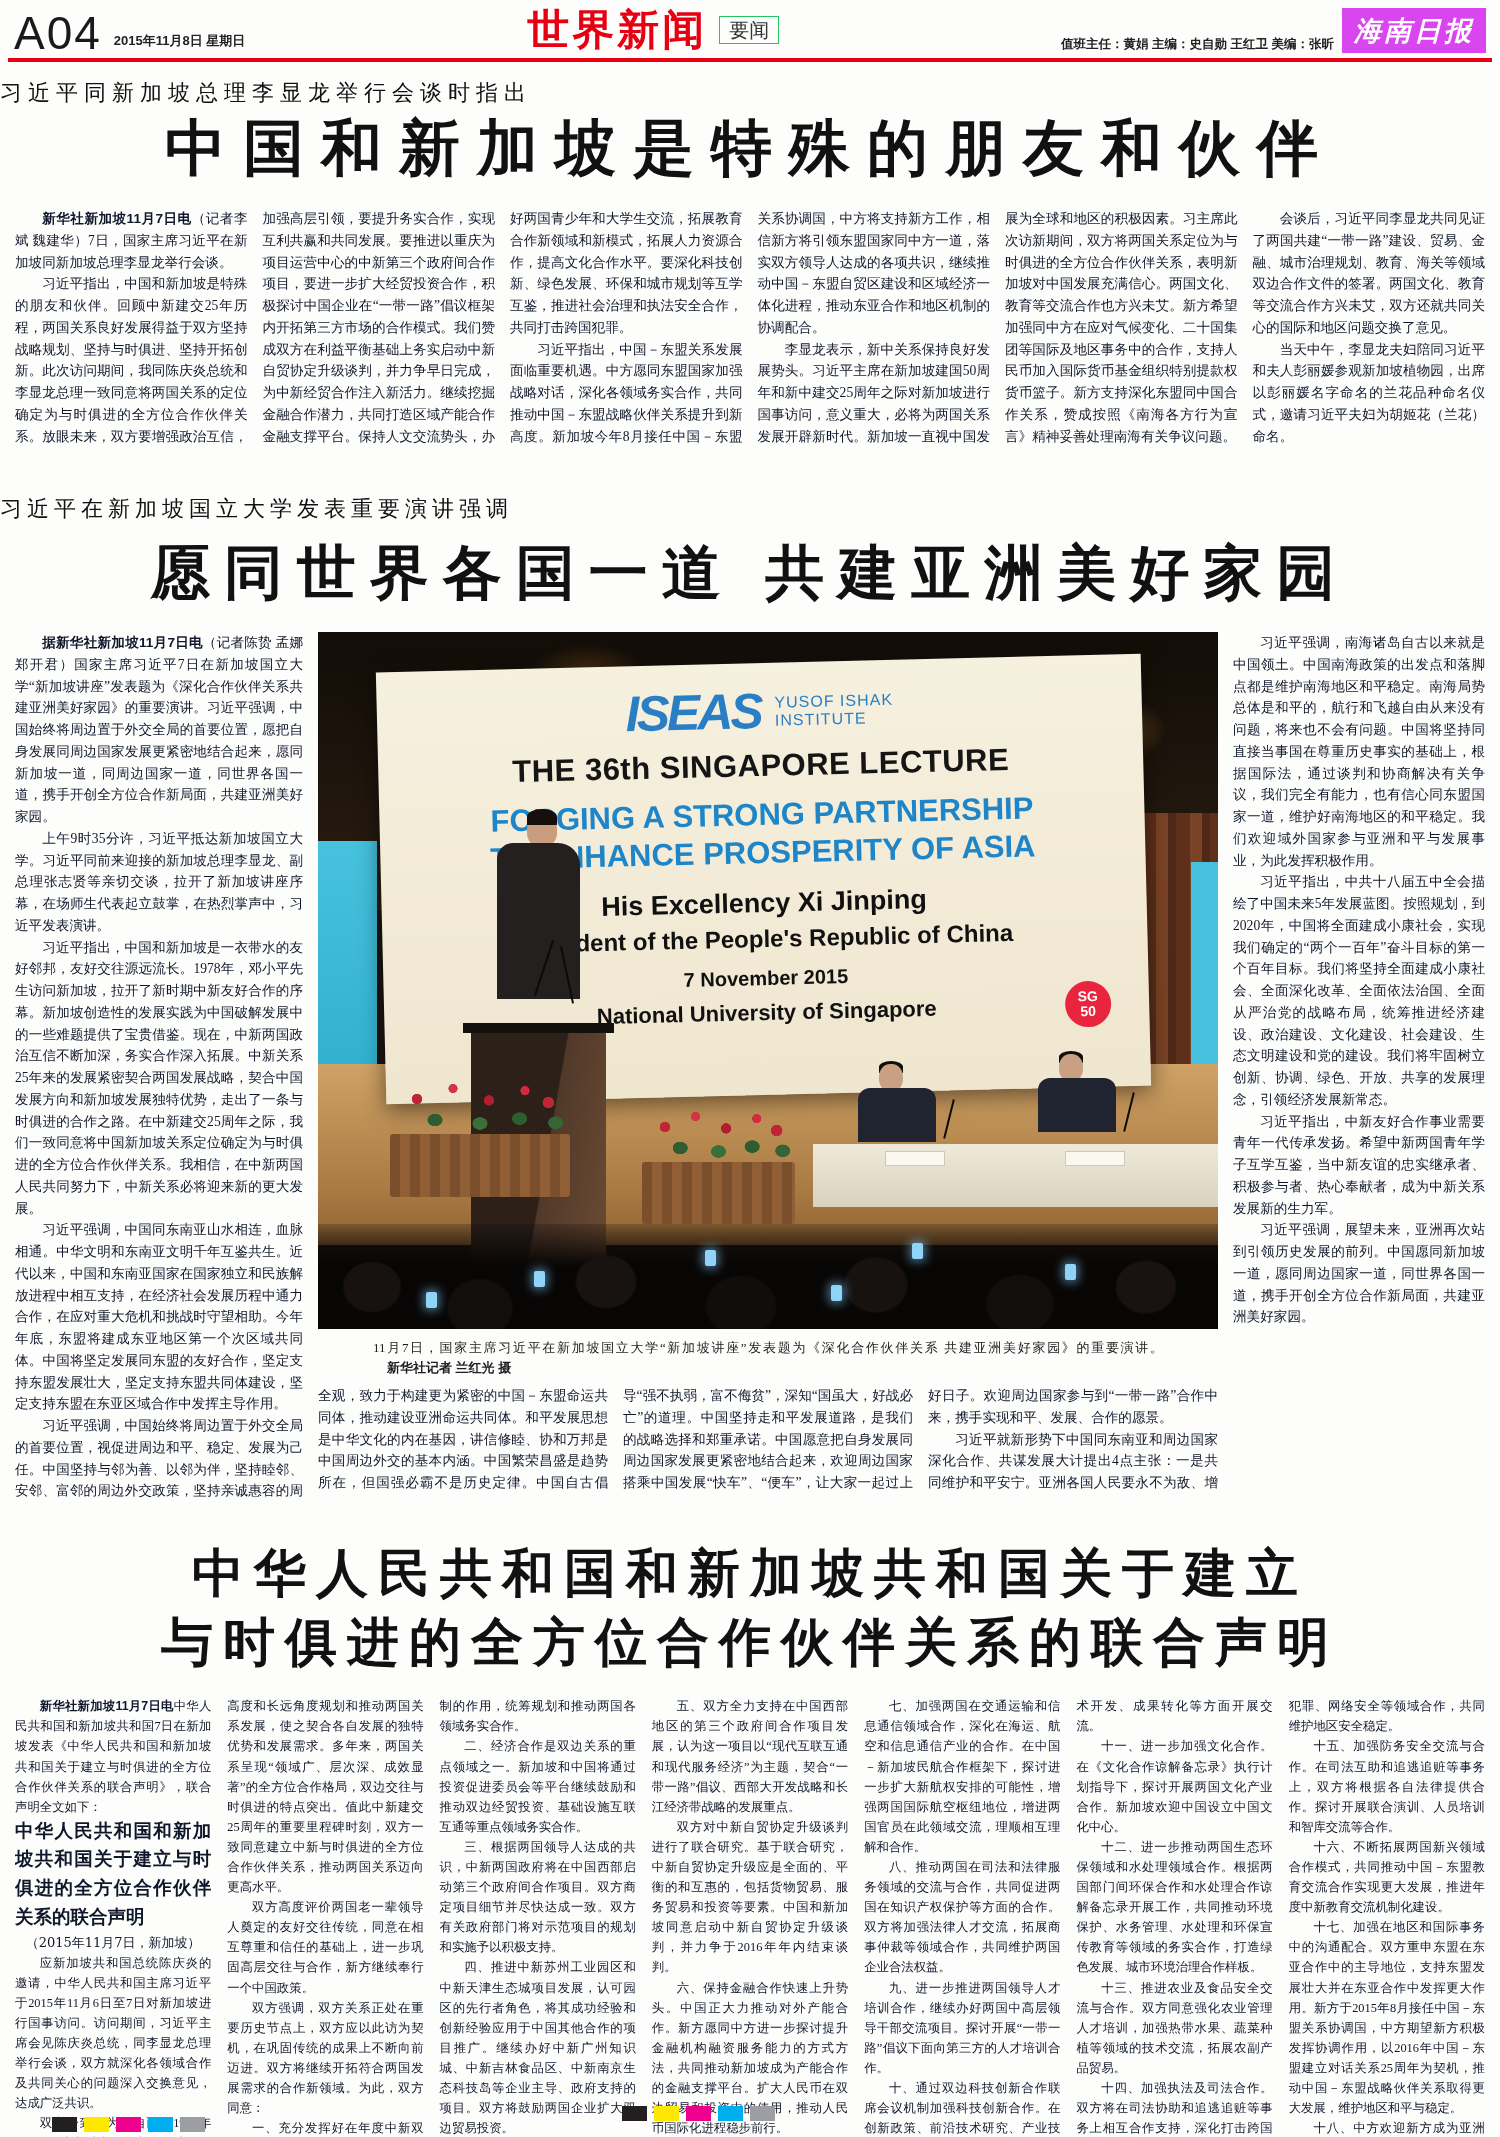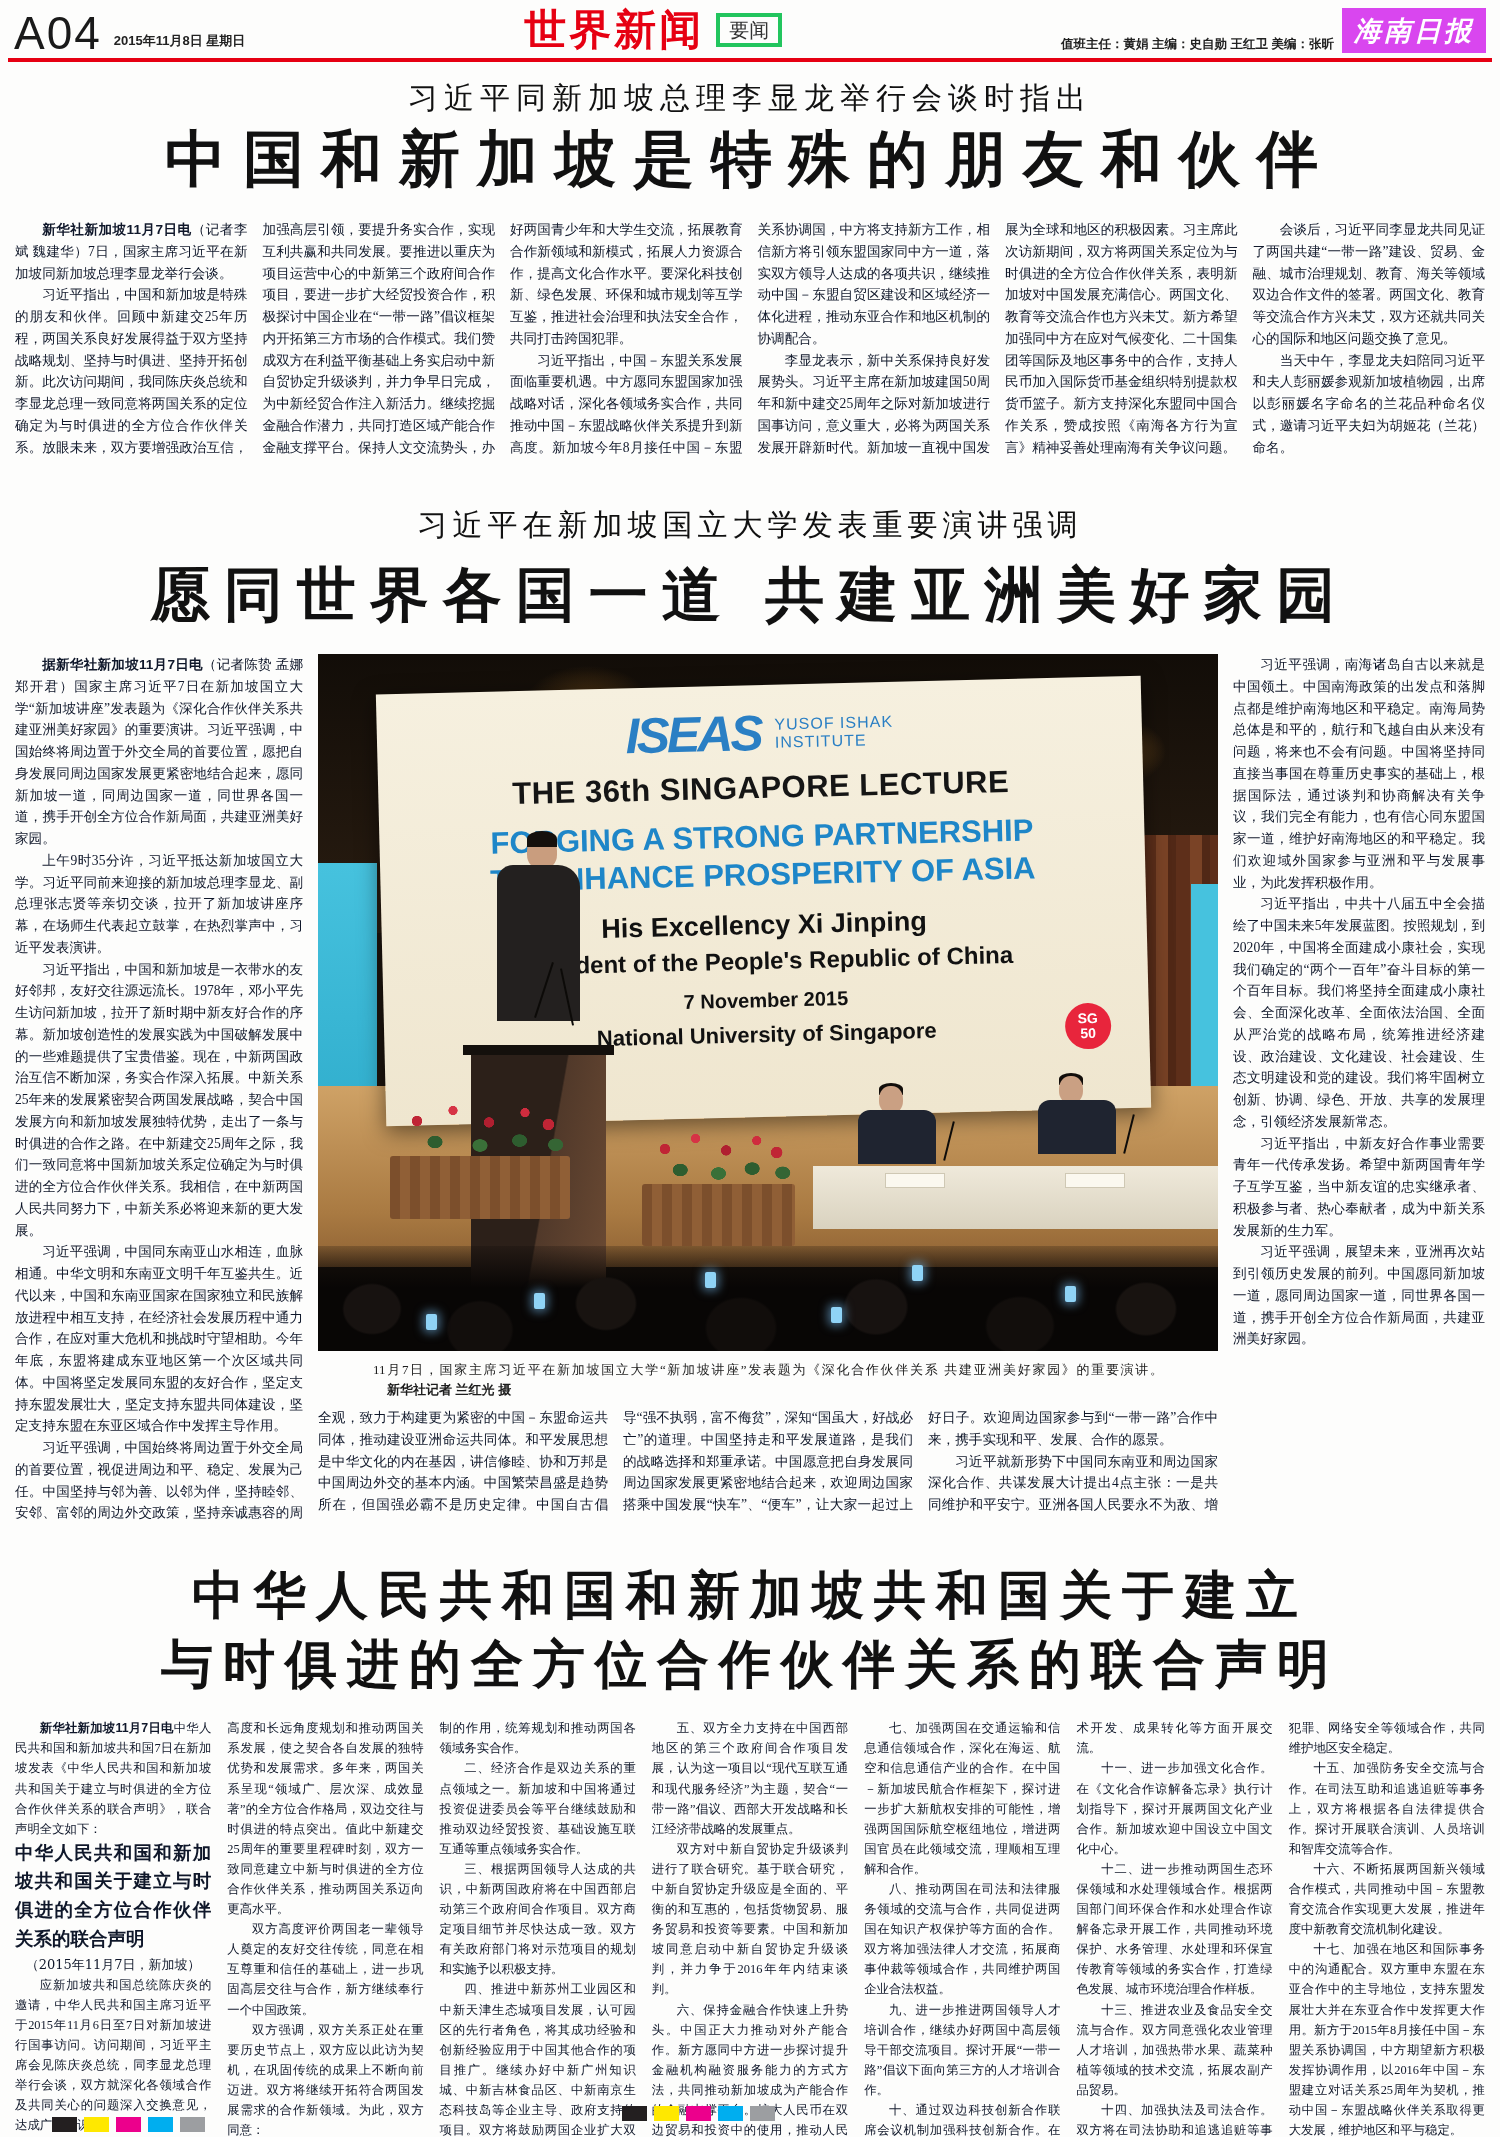--- a/index.html
+++ b/index.html
@@ -5,28 +5,28 @@
   html,body{margin:0;padding:0;background:#888;}
   .sheet{width:1500px;height:2137px;background:#fdfdfc;margin:0 auto;position:relative;overflow:hidden;
          color:#1a1a1a;font-family:"Liberation Sans",sans-serif;}
   
   .masthead{display:flex;align-items:flex-end;justify-content:space-between;padding:8px 14px 5px;}
   .mh-left{display:flex;align-items:flex-end;gap:12px;}
   .page-num{font-size:46px;line-height:.85;font-weight:500;letter-spacing:2px;}
   .page-date{font-size:13px;font-weight:bold;padding-bottom:3px;color:#222;}
   .mh-center{display:flex;align-items:center;gap:12px;padding-bottom:2px;}
   .section-title{font-size:42px;font-weight:900;color:#e60012;letter-spacing:3px;line-height:1;}
-  .section-sub{font-size:20px;color:#333;border:4px solid #22c55e;padding:3px 9px;line-height:1;}
+  .section-sub{font-size:20px;color:#333;border:1px solid #22c55e;padding:3px 9px;line-height:1;}
   .mh-right{display:flex;align-items:flex-end;gap:8px;}
   .staff{font-size:12.5px;font-weight:bold;color:#222;}
   .brand-logo{background:#d946ef;color:#fff;font-family:"DejaVu Serif",serif;font-style:italic;
         font-weight:bold;font-size:27px;padding:9px 12px;letter-spacing:3px;line-height:1;}
   .red-rule{height:4px;background:#e60012;margin:0 8px;}
   
-  .kicker{text-align:center;font-size:30px;letter-spacing:6px;color:#111;}
+  .kicker{text-align:left;font-size:22px;letter-spacing:6px;color:#111;}
   .headline{text-align:center;font-weight:900;color:#111;}
   .bodytext{font-family:"Liberation Serif",serif;font-size:13.6px;line-height:1.6;text-align:justify;
             overflow:hidden;color:#0f172a;}
   .bodytext p{margin:0;text-indent:2em;}
   .bodytext p.no-indent{text-indent:0;}
   .bodytext b{font-family:"Liberation Sans",sans-serif;}
   
   .a1{margin-top:16px;}
   .a1 .headline{font-size:61px;letter-spacing:17px;margin-top:0;}
   .a1-body{margin:18px 15px 0;height:256px;column-count:6;column-gap:15px;}

